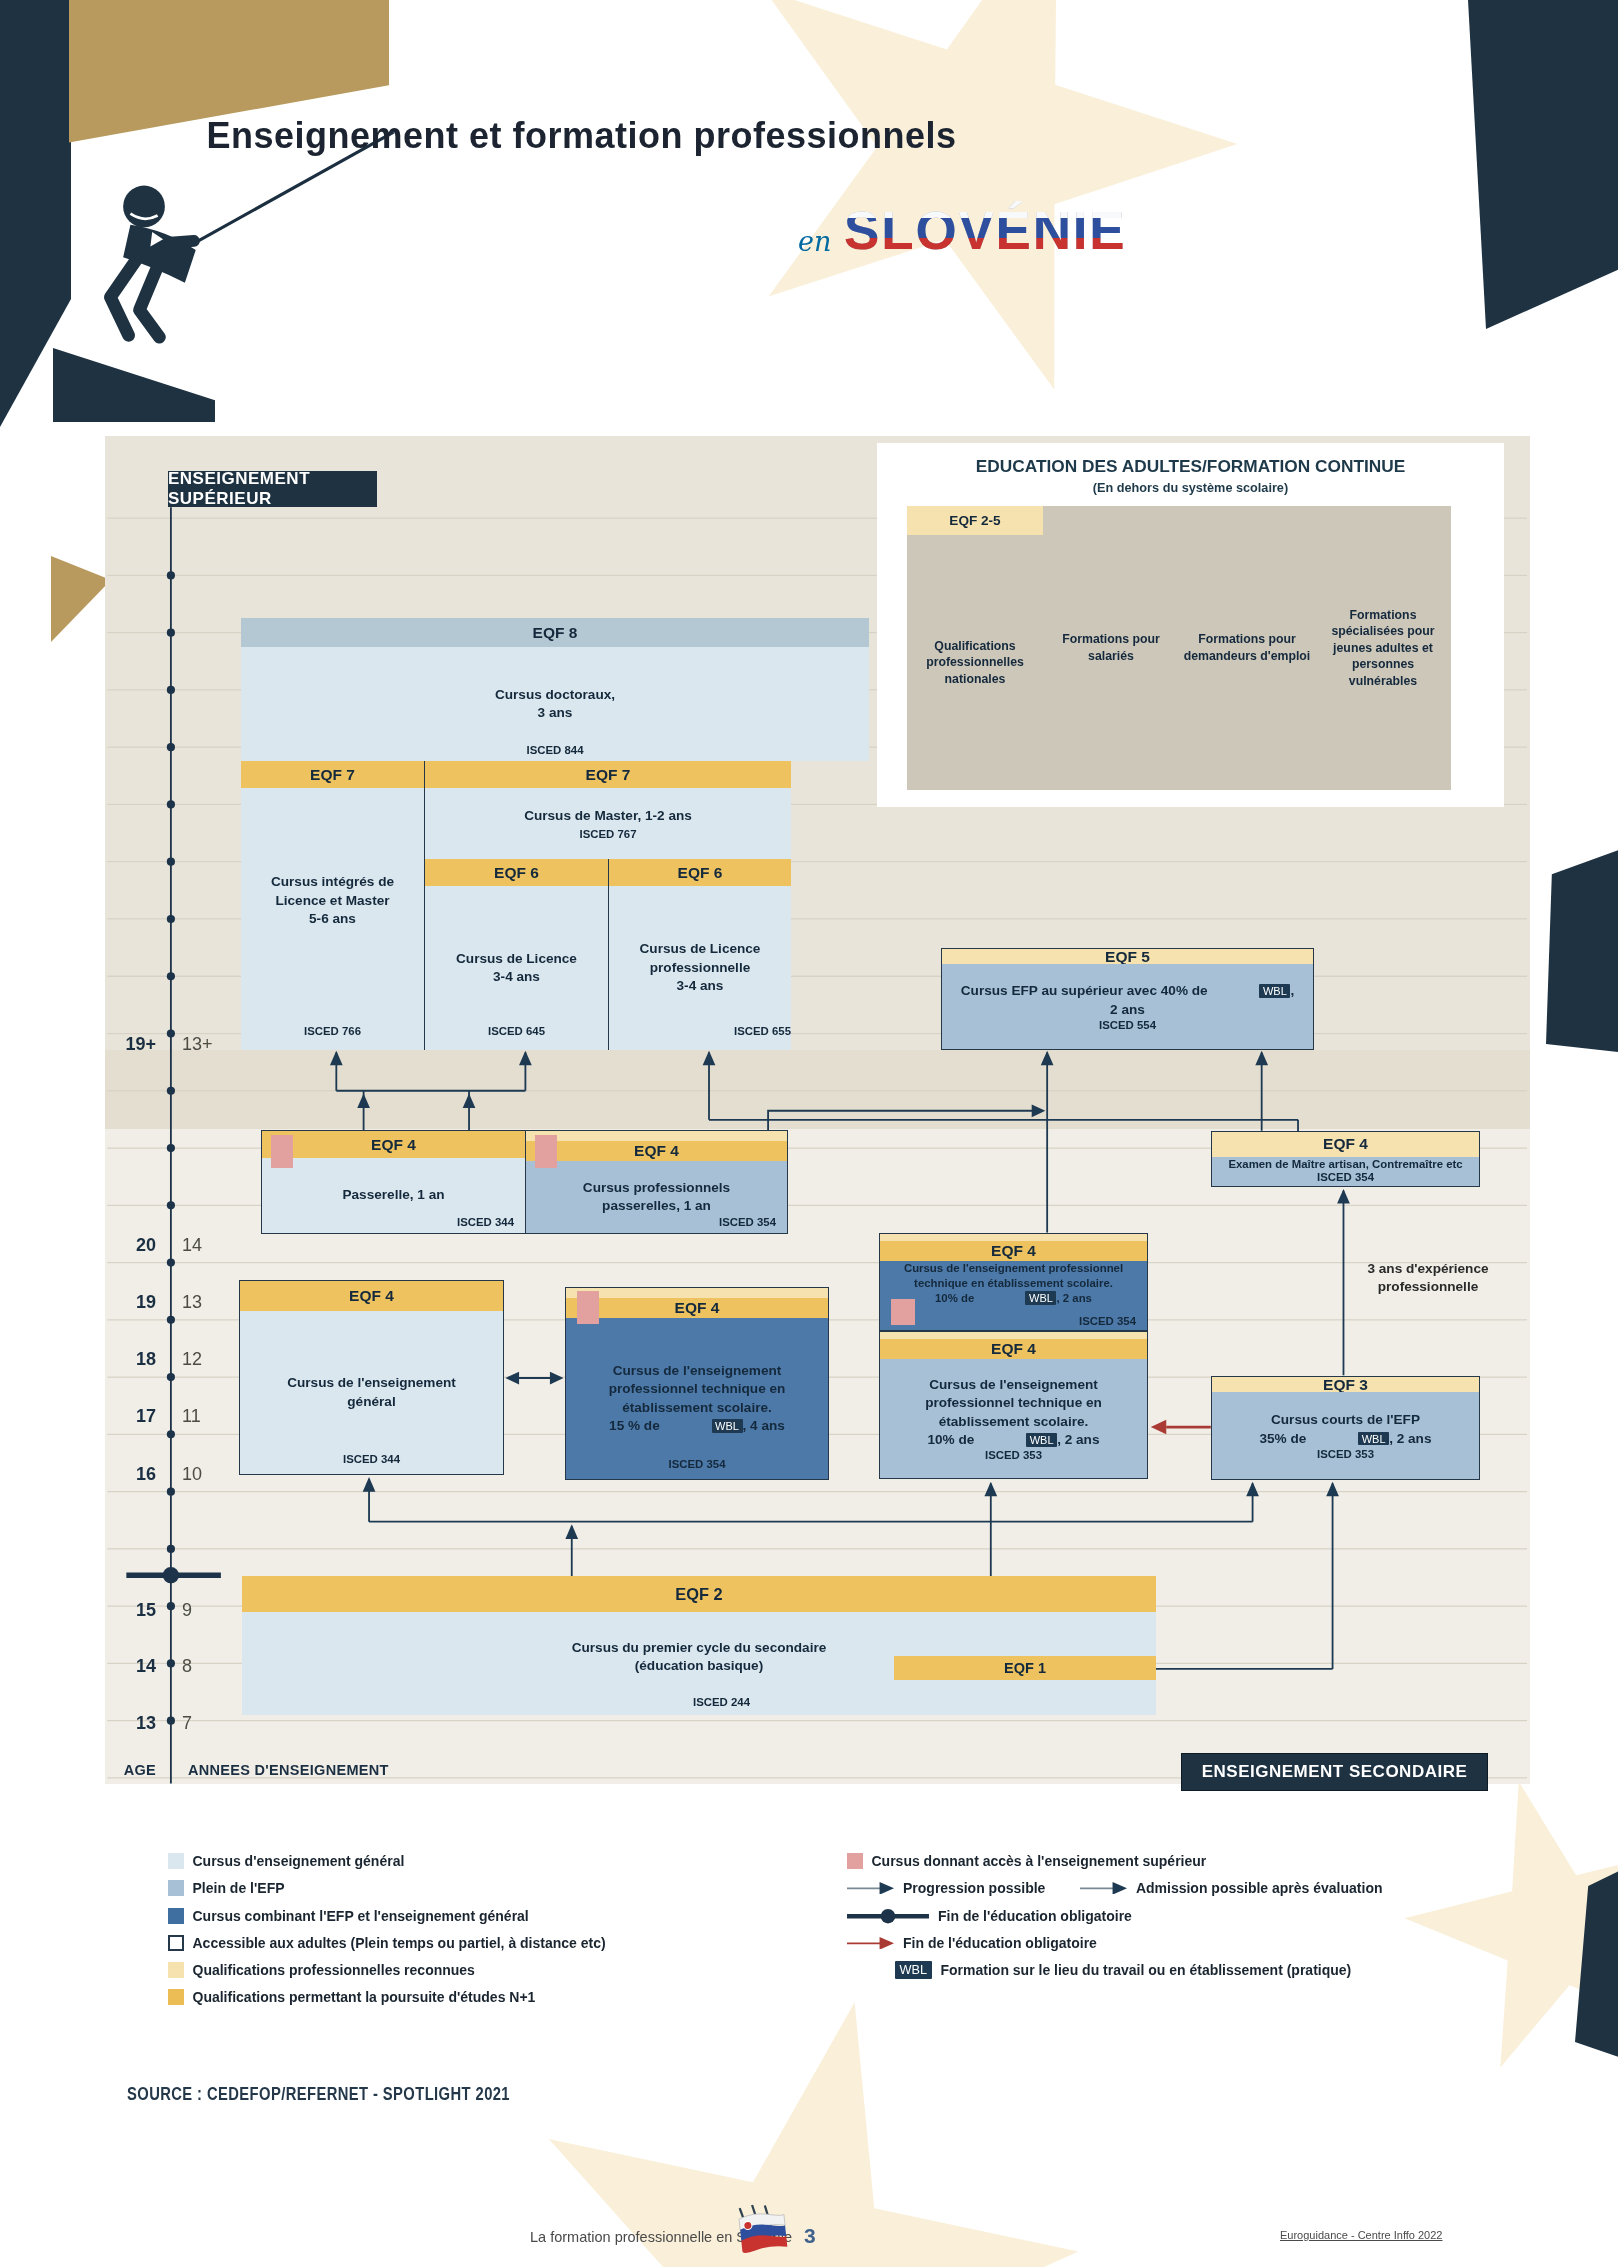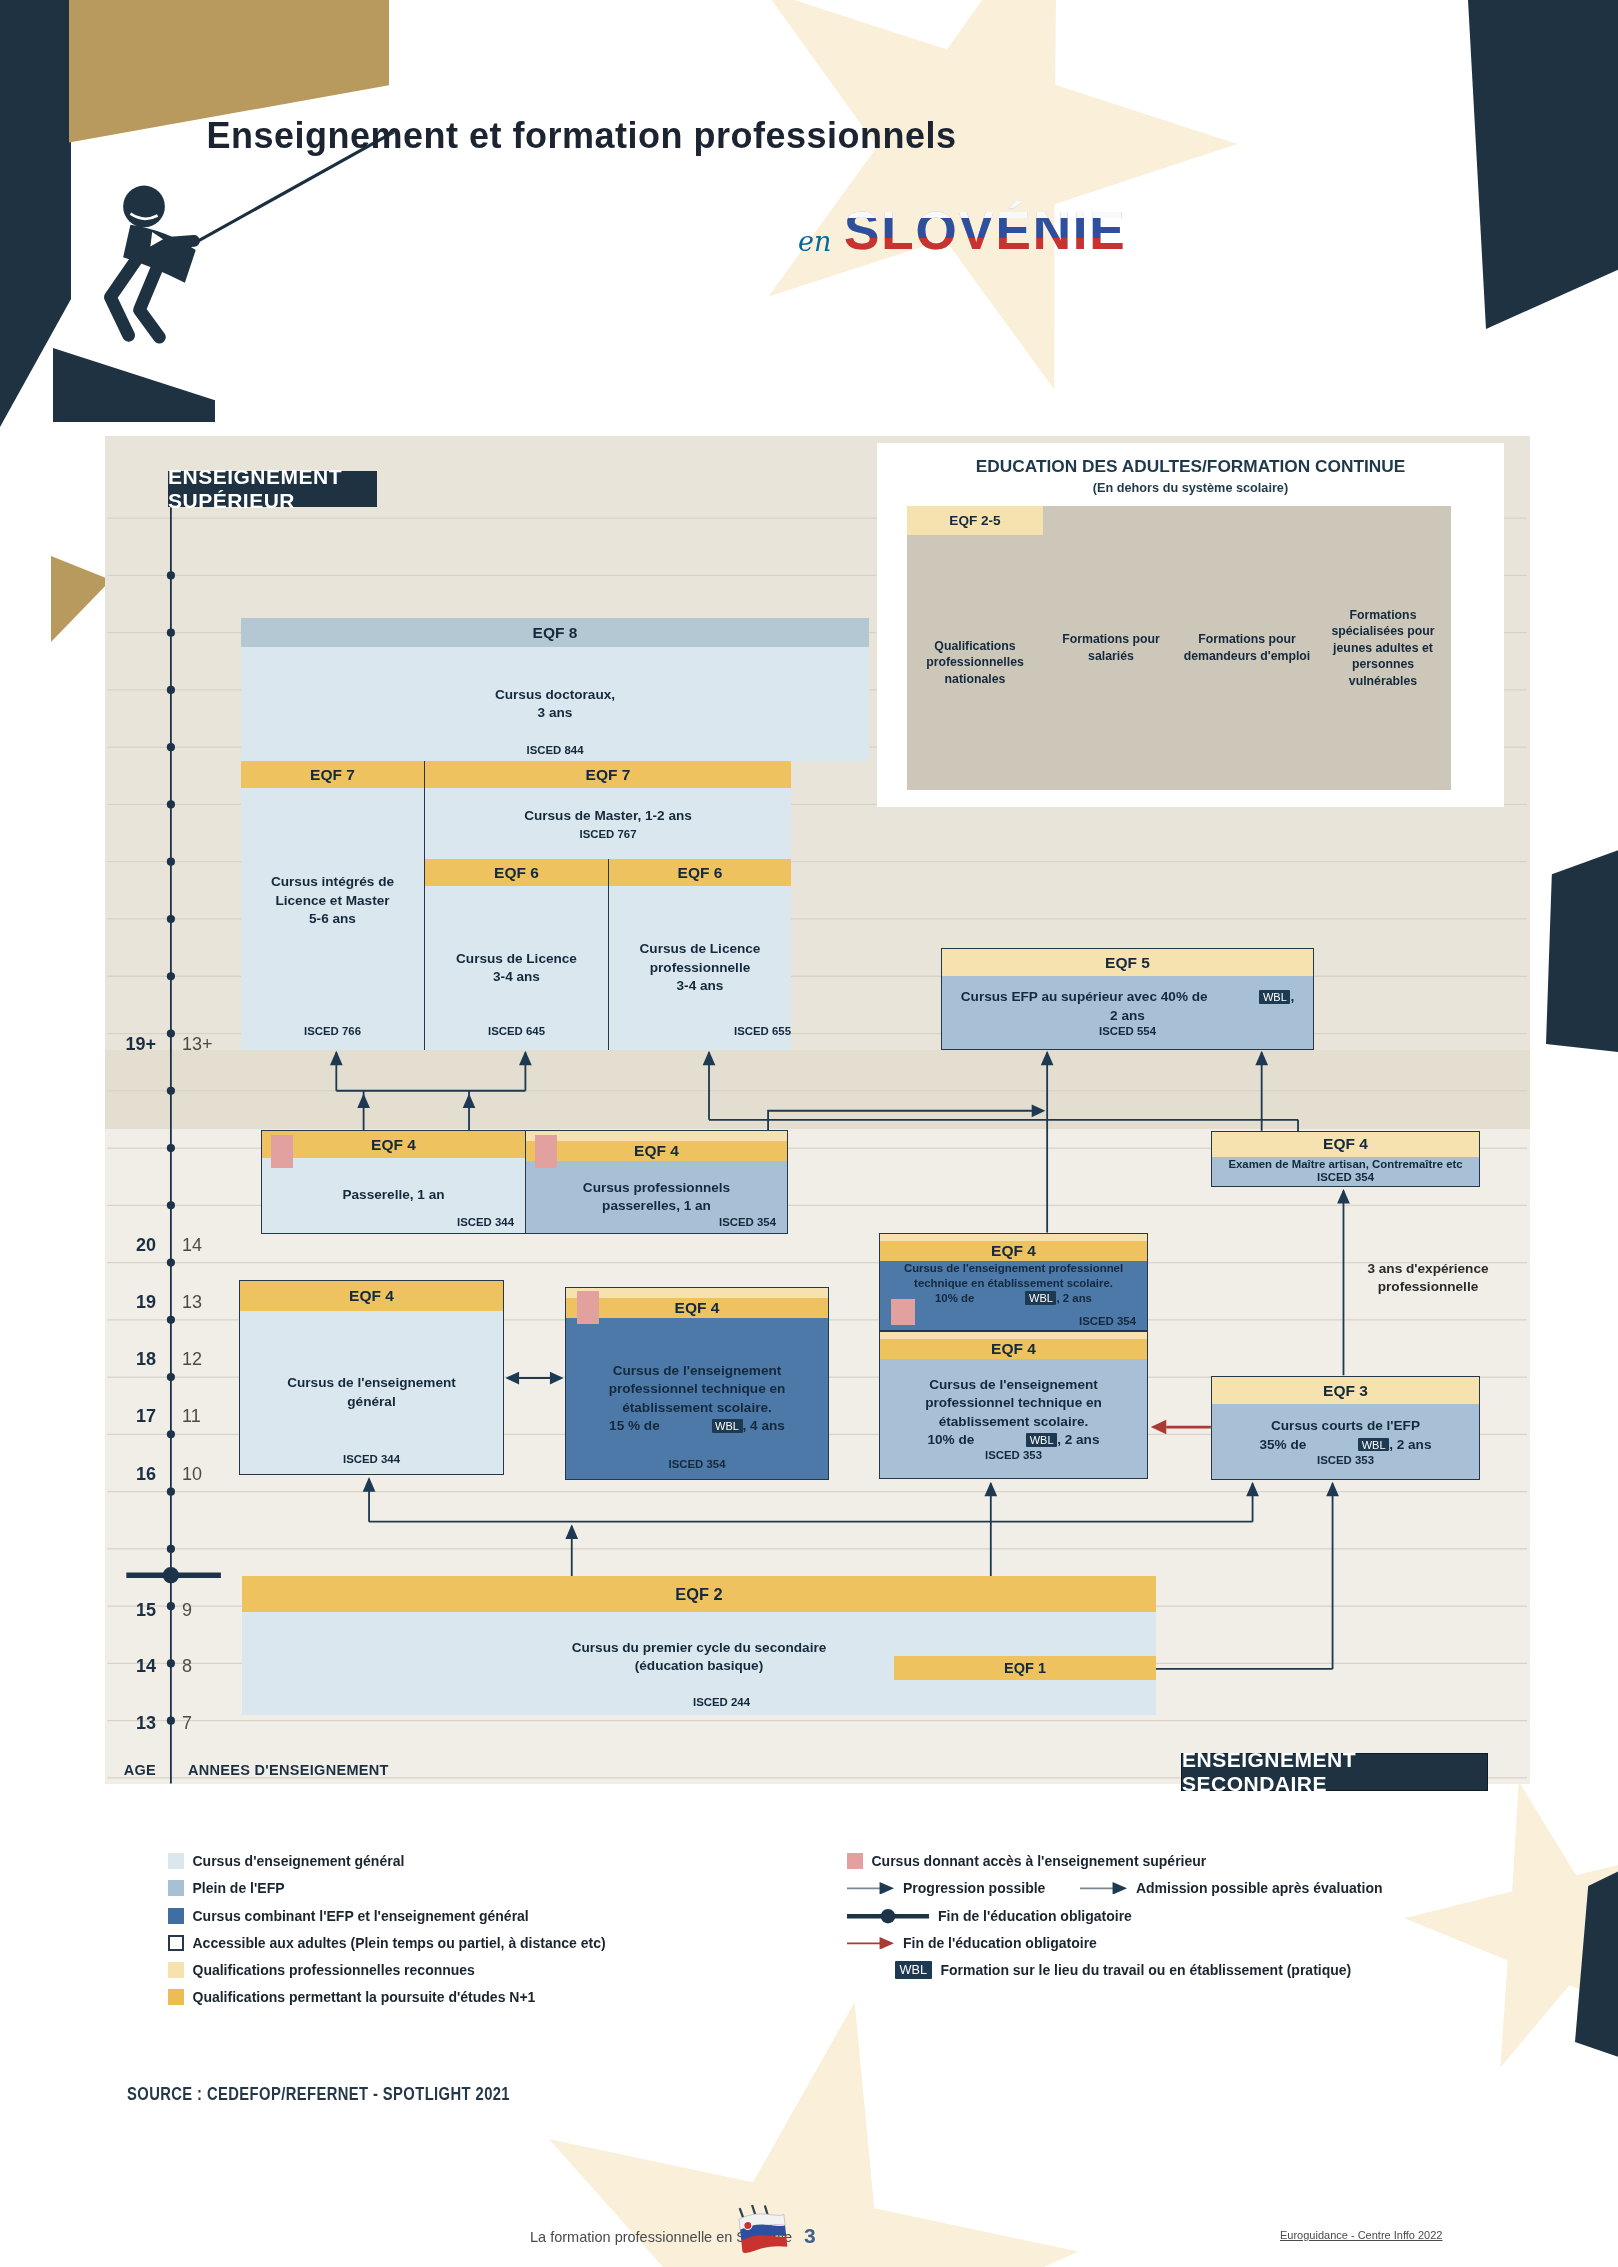--- a/index.html
+++ b/index.html
@@ -31,30 +31,30 @@
   
   .main-title{position:absolute;left:186px;top:115px;width:791px;text-align:center;
       font-size:36px;font-weight:700;color:#1b2430;letter-spacing:0.5px;}
   .sub-title{position:absolute;left:798px;top:200px;display:flex;align-items:flex-end;gap:12.7px;}
   .sub-en{font-family:"DejaVu Serif",serif;font-style:italic;font-size:27px;color:#0369a1;padding-bottom:3.6px;}
   .sub-country{font-size:53px;font-weight:700;letter-spacing:1.8px;color:#2e4f9e;
       background:linear-gradient(180deg,#f8f9fb 0%,#f8f9fb 30%,#2e4f9e 30%,#2e4f9e 62%,#c8332f 62%,#c8332f 100%);
       -webkit-background-clip:text;background-clip:text;-webkit-text-fill-color:transparent;
       text-shadow:0 0 0 rgba(0,0,0,0);filter:drop-shadow(0.9px 0.9px 0px #9aa2b5);}
   
-  .badge{position:absolute;background:var(--navy);color:#fff;font-weight:700;font-size:21px;
+  .badge{position:absolute;background:var(--navy);color:#fff;font-weight:700;font-size:17px;
       letter-spacing:0.5px;display:flex;align-items:center;justify-content:center;}
   .badge-sec{border:1.8px solid #0d1b26;}
   
   .box{position:absolute;border:1.4px solid #24384a;display:flex;flex-direction:column;}
   .box-noborder{border:none;}
   .bh{flex:0 0 auto;display:flex;align-items:center;justify-content:center;
       font-weight:700;font-size:15.5px;color:var(--txt);}
   .bh-orange{background:var(--orange);height:27px;}
-  .bh-cream{background:var(--cream);height:27px;}
+  .bh-cream{background:var(--cream);height:15px;}
   .bh-steel{background:var(--steel);height:29px;}
   .bh-dual{border-top:10px solid var(--cream);height:30px;background:var(--orange);}
   .bb{flex:1 1 auto;position:relative;display:flex;flex-direction:column;
       align-items:center;justify-content:center;text-align:center;}
   .bb-l{background:var(--lblue);} .bb-m{background:var(--mblue);} .bb-d{background:var(--dblue);}
   .bt{font-weight:700;font-size:13.6px;line-height:1.35;}
   .bt-sm{font-size:11.4px;line-height:1.3;}
   .isced{font-weight:600;font-size:11.4px;}
   .isced-bc{position:absolute;bottom:5.5px;left:0;right:0;text-align:center;}
   .isced-br{position:absolute;bottom:5.5px;right:11px;}

